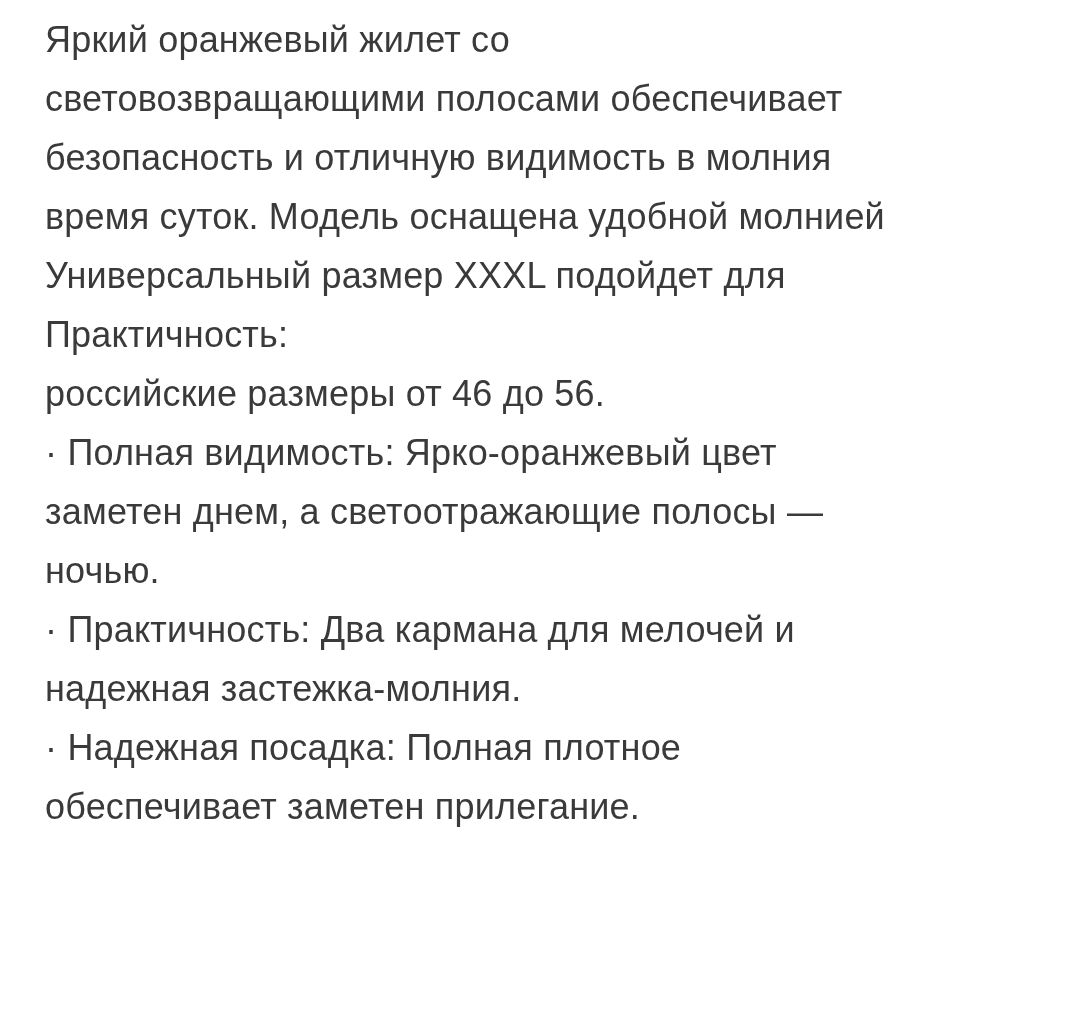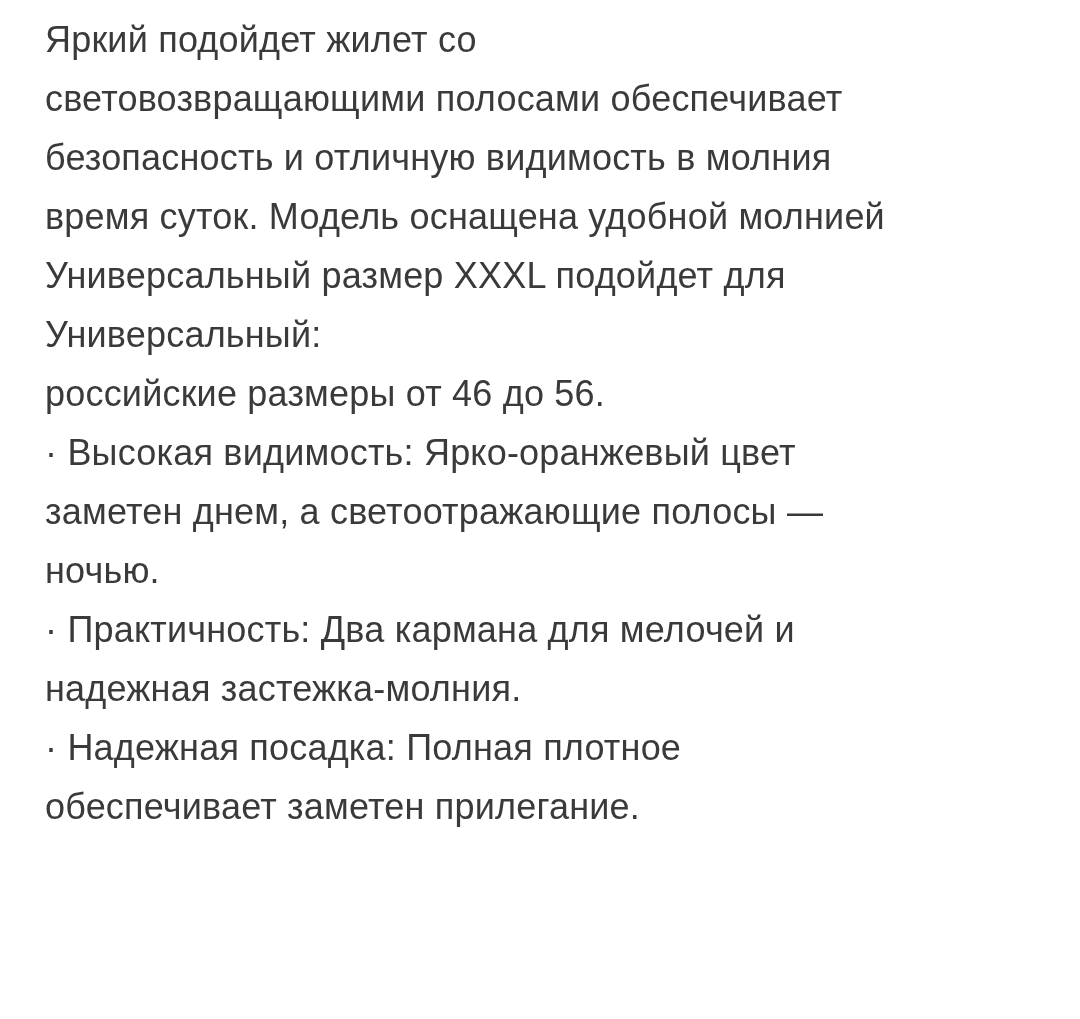--- a/index.html
+++ b/index.html
@@ -23,27 +23,27 @@
     height: 59px;
     white-space: pre;
     letter-spacing: 0.2px;
     font-weight: 400;
   }
 </style>
 </head>
 <body>
 
 <div class="description">
-  <div class="line">Яркий подойдет жилет со</div>
+  <div class="line">Яркий оранжевый жилет со</div>
   <div class="line">световозвращающими полосами обеспечивает</div>
   <div class="line">безопасность и отличную видимость в молния</div>
   <div class="line">время суток. Модель оснащена удобной молнией</div>
   <div class="line">Универсальный размер XXXL подойдет для</div>
-  <div class="line">Универсальный:</div>
+  <div class="line">Практичность:</div>
   <div class="line">российские размеры от 46 до 56.</div>
-  <div class="line">· Высокая видимость: Ярко-оранжевый цвет</div>
+  <div class="line">· Полная видимость: Ярко-оранжевый цвет</div>
   <div class="line">заметен днем, а светоотражающие полосы —</div>
   <div class="line">ночью.</div>
   <div class="line">· Практичность: Два кармана для мелочей и</div>
   <div class="line">надежная застежка-молния.</div>
   <div class="line">· Надежная посадка: Полная плотное</div>
   <div class="line">обеспечивает заметен прилегание.</div>
 </div>
 
 </body></html>

